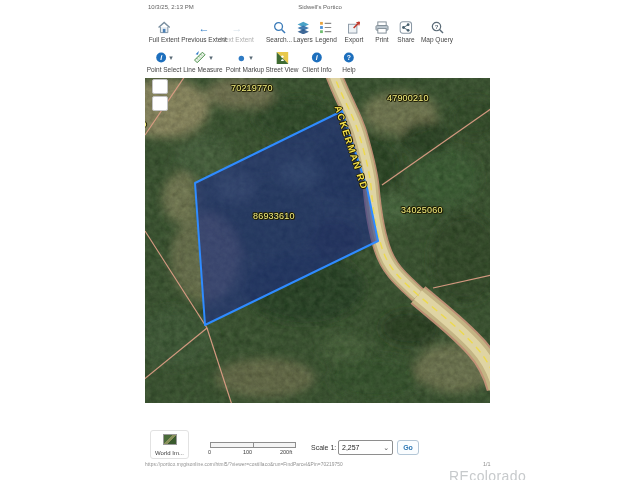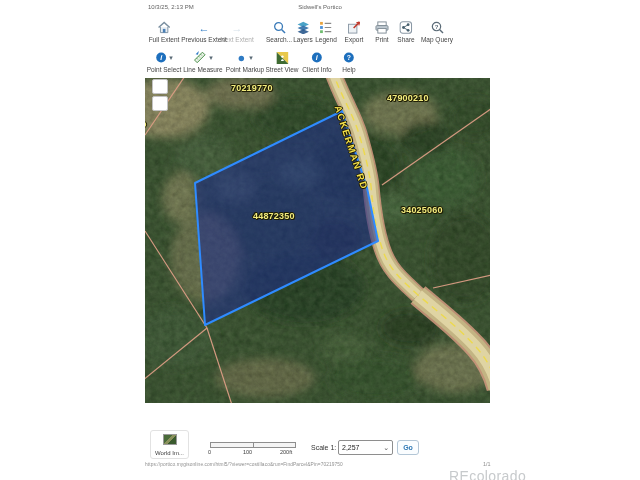--- a/index.html
+++ b/index.html
@@ -16,21 +16,21 @@
   
   .tb{position:absolute;transform:translateX(-50%);text-align:center;white-space:nowrap;cursor:pointer;}
   .tb .icw{display:flex;align-items:center;justify-content:center;gap:3px;height:15px;}
   .tb .lb{display:block;font-size:6.5px;color:#454545;margin-top:1px;}
   .tb.disabled{opacity:.45;}
   .glyph-arrow{font-size:11px;line-height:10px;font-weight:bold;}
   .chev{font-size:7px;color:#5a6a76;line-height:8px;}
 
   
   .map{position:absolute;left:145px;top:78px;width:345px;height:325px;overflow:hidden;background:#35512c;}
-  .parcel-label{position:absolute;font-weight:bold;font-size:9px;color:#f3ec7e;letter-spacing:.2px;
+  .parcel-label{position:absolute;font-weight:normal;font-size:9px;color:#f3ec7e;letter-spacing:.2px;
     text-shadow:-1px 0 #1f1e05,1px 0 #1f1e05,0 -1px #1f1e05,0 1px #1f1e05,-1px -1px #1f1e05,1px 1px #1f1e05;}
   .road-label{position:absolute;left:198px;top:26px;transform:rotate(72deg);transform-origin:0 0;
     font-weight:bold;font-size:9.5px;letter-spacing:1.5px;color:#f2de4a;white-space:nowrap;
     text-shadow:-1px 0 #201d02,1px 0 #201d02,0 -1px #201d02,0 1px #201d02;}
   .edge-frag{position:absolute;left:-3px;top:42px;font-weight:bold;font-size:8px;color:#f3ec7e;
     text-shadow:-1px 0 #1f1e05,1px 0 #1f1e05,0 -1px #1f1e05,0 1px #1f1e05;}
   .zoombox{position:absolute;left:7px;width:16px;height:15px;background:#fff;border:1px solid #c2c2c2;border-radius:2px;box-sizing:border-box;}
 
   
   .basemap-tile{position:absolute;left:150px;top:430px;width:37px;height:27px;border:1px solid #e2e2e2;
@@ -286,21 +286,21 @@
 
     <polygon points="197,33 222,110 233,163 60,247 50,105" fill="#1f2f8a" fill-opacity="0.58" stroke="#2f8bff" stroke-width="2" stroke-linejoin="round"></polygon>
   </svg>
 
   <div class="zoombox" style="top:1px"></div>
   <div class="zoombox" style="top:18px"></div>
 
   <div class="parcel-label" style="left:86px;top:5px">70219770</div>
   <div class="parcel-label" style="left:242px;top:15px">47900210</div>
   <div class="parcel-label" style="left:256px;top:127px">34025060</div>
-  <div class="parcel-label" style="left:108px;top:133px">44872350</div>
+  <div class="parcel-label" style="left:108px;top:133px">86933610</div>
   <div class="road-label">ACKERMAN RD</div>
   <div class="edge-frag">0</div>
 </div>
 
 <div class="basemap-tile">
   <span class="basemap-thumb"></span>
   <span class="basemap-lb">World Im...</span>
 </div>
 <div class="scalebar">
     <span class="mid"></span>

